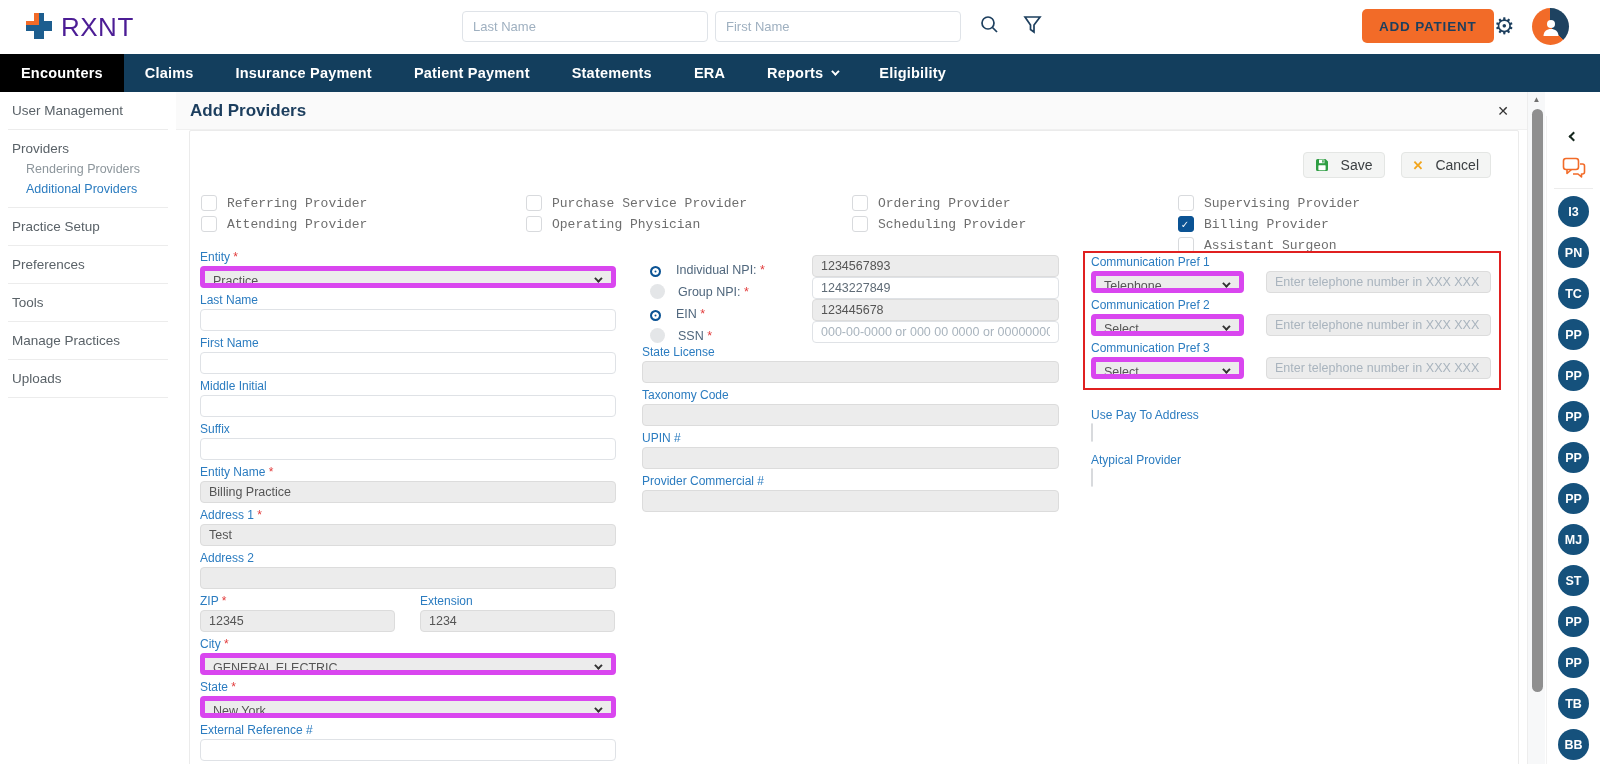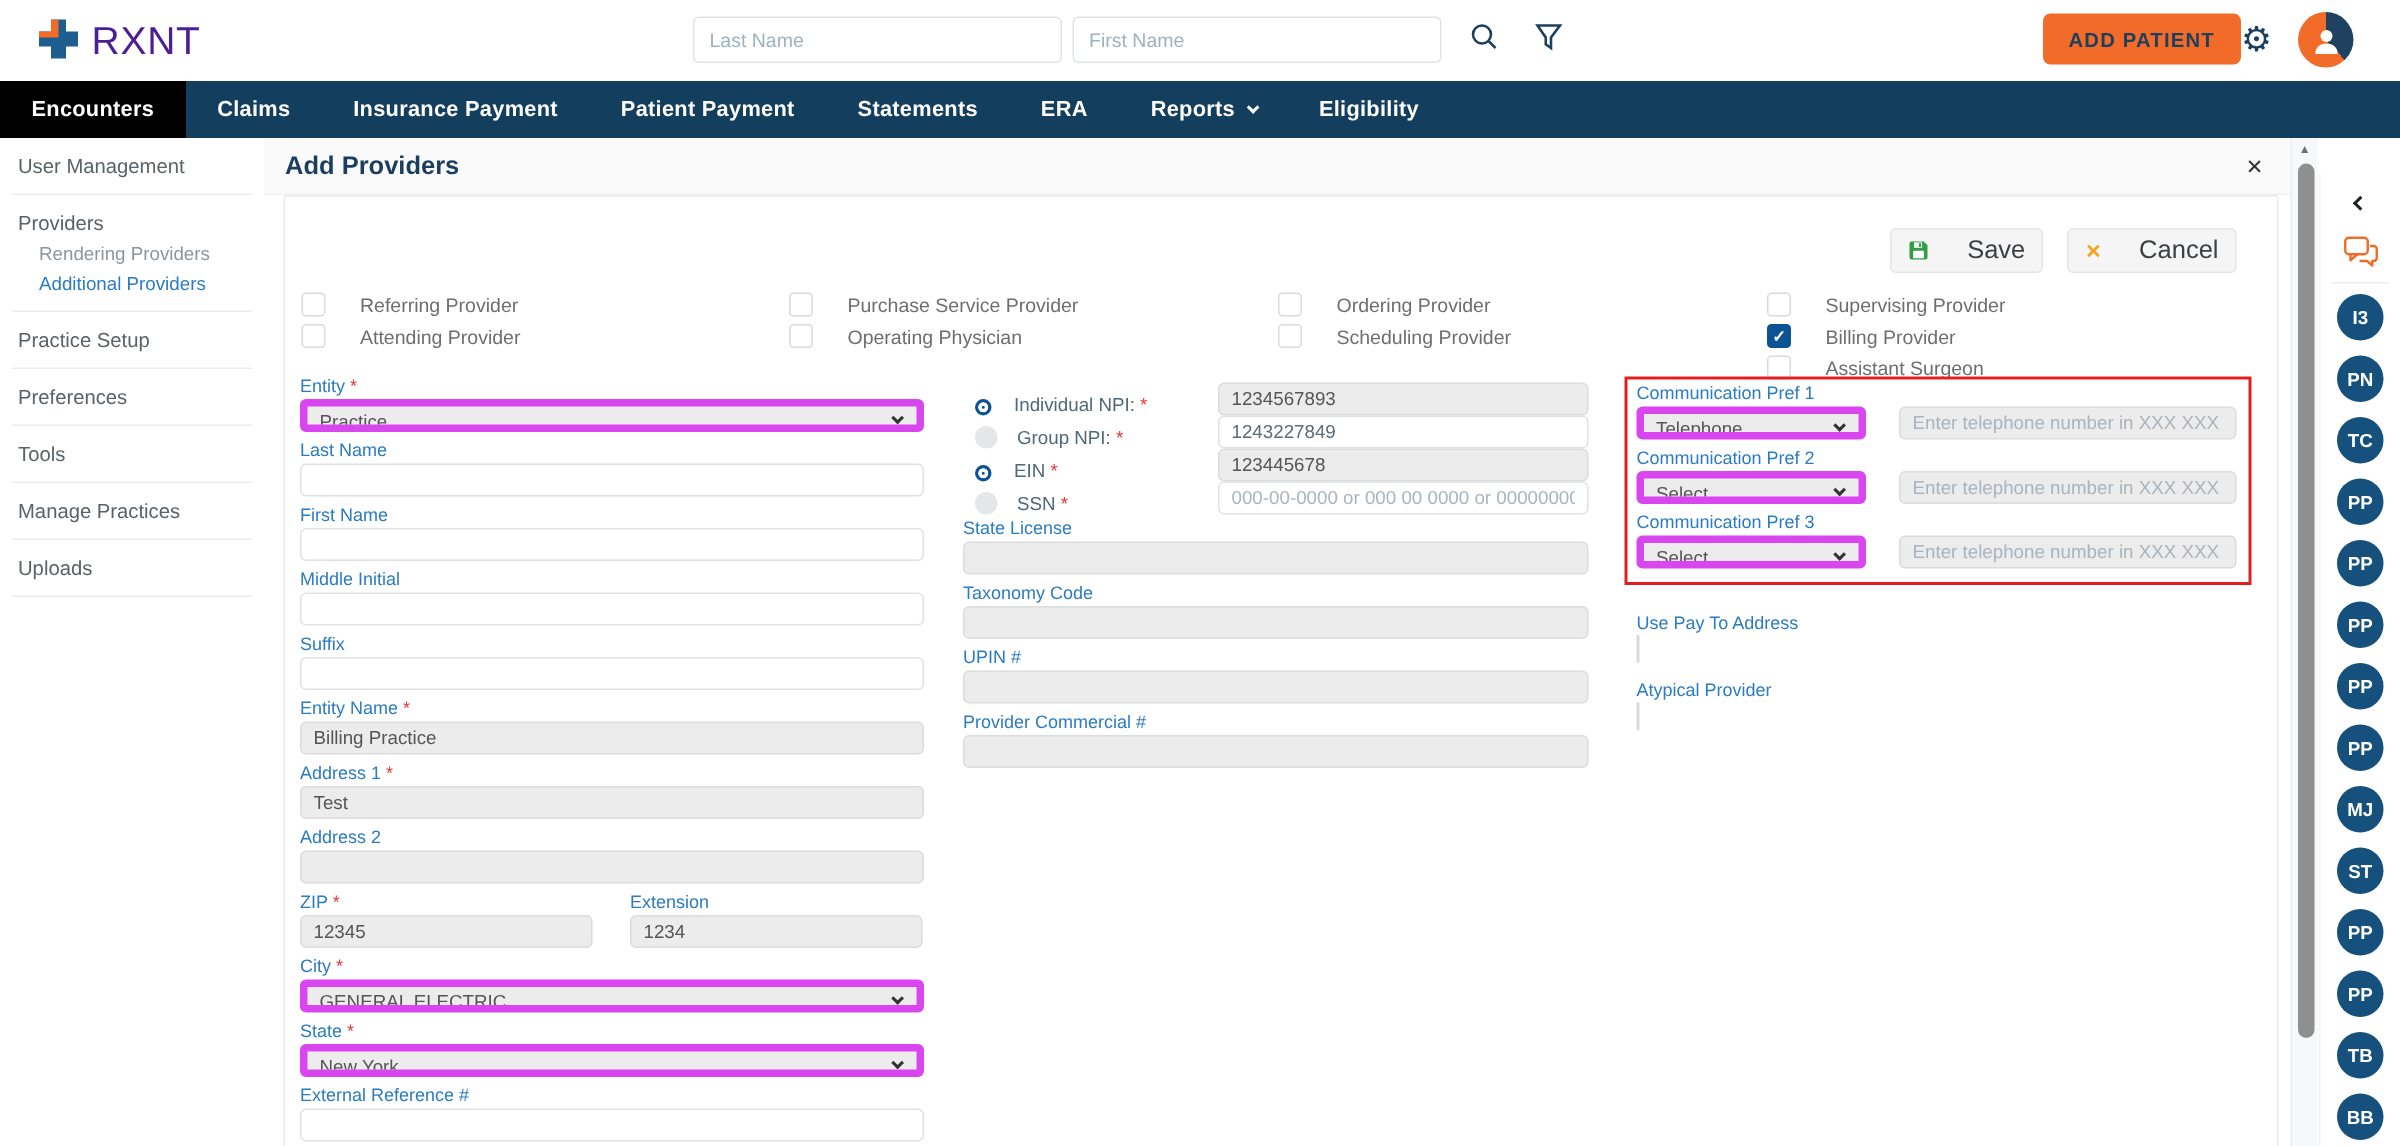--- a/index.html
+++ b/index.html
@@ -43,32 +43,32 @@
   .titlebar { position:absolute; left:176px; top:92px; width:1351px; height:38px; background:#fafafa;
               border-bottom:1px solid #f0f0f0; }
   .ptitle { position:absolute; left:14px; top:0; line-height:38px; font-size:17px; font-weight:700; color:#1c3e5e; }
   .close-x { position:absolute; right:14px; top:9px; width:20px; height:20px; color:#333; font-size:14px;
              text-align:center; line-height:20px; cursor:pointer; }
   .close-x::before { content:"✕"; }
   
   .card { position:absolute; left:189px; top:130px; width:1330px; height:660px; background:#fff;
           border:1px solid #ebebeb; border-radius:2px; }
   .btn-row { position:absolute; top:21px; right:27px; display:flex; gap:16px; }
-  .btn { display:flex; align-items:center; gap:25px; background:#f4f5f4; border:1px solid #e4e6e4;
-         border-radius:4px; padding:4px 11px; font-size:17px; color:#3c4043; cursor:pointer;
+  .btn { display:flex; align-items:center; gap:12px; background:#f4f5f4; border:1px solid #e4e6e4;
+         border-radius:4px; padding:4px 11px; font-size:14px; color:#3c4043; cursor:pointer;
          font-family:"Liberation Sans",sans-serif; }
   .x-amber { color:#f2a51c; font-weight:700; font-size:13px; }
   .x-amber::before { content:"✕"; }
   
   .cb { width:16px; height:16px; border:1px solid #d8dadd; border-radius:3px; background:#fff;
         flex:0 0 16px; cursor:pointer; position:relative; }
   .cb.on { background:#0b5394; border-color:#0b5394; }
   .cb.on::after { content:"✓"; position:absolute; left:2.5px; top:0.5px; color:#fff; font-size:11px; font-weight:700; }
   .pt-col { position:absolute; }
-  .pt-row { display:flex; align-items:center; gap:23px; height:16px; margin-bottom:5px; }
+  .pt-row { display:flex; align-items:center; gap:10px; height:16px; margin-bottom:5px;font-family:Liberation Mono, monospace; }
   .pt-lbl { font-size:13px; color:#6e6e6e; white-space:nowrap; }
   
   .fcol { position:absolute; }
   .lbl { display:block; font-size:12px; line-height:13px; color:#2b7cc0; margin-bottom:2px; }
   .req::after { content:" *"; color:#e23b3b; }
   .inp { width:100%; height:22px; border:1px solid #dfe2e6; border-radius:4px; background:#fff;
          padding:0 8px; font-size:12.5px; color:#5f6b76; font-family:"Liberation Sans",sans-serif; outline:none; }
   .inp::placeholder { color:#a9b4be; }
   .inp.filled { background:#ececec; border-color:#dcdcdc; color:#555; }
   .sel { position:relative; width:100%; height:22px; border:5px solid #d946ef; border-radius:4px;

